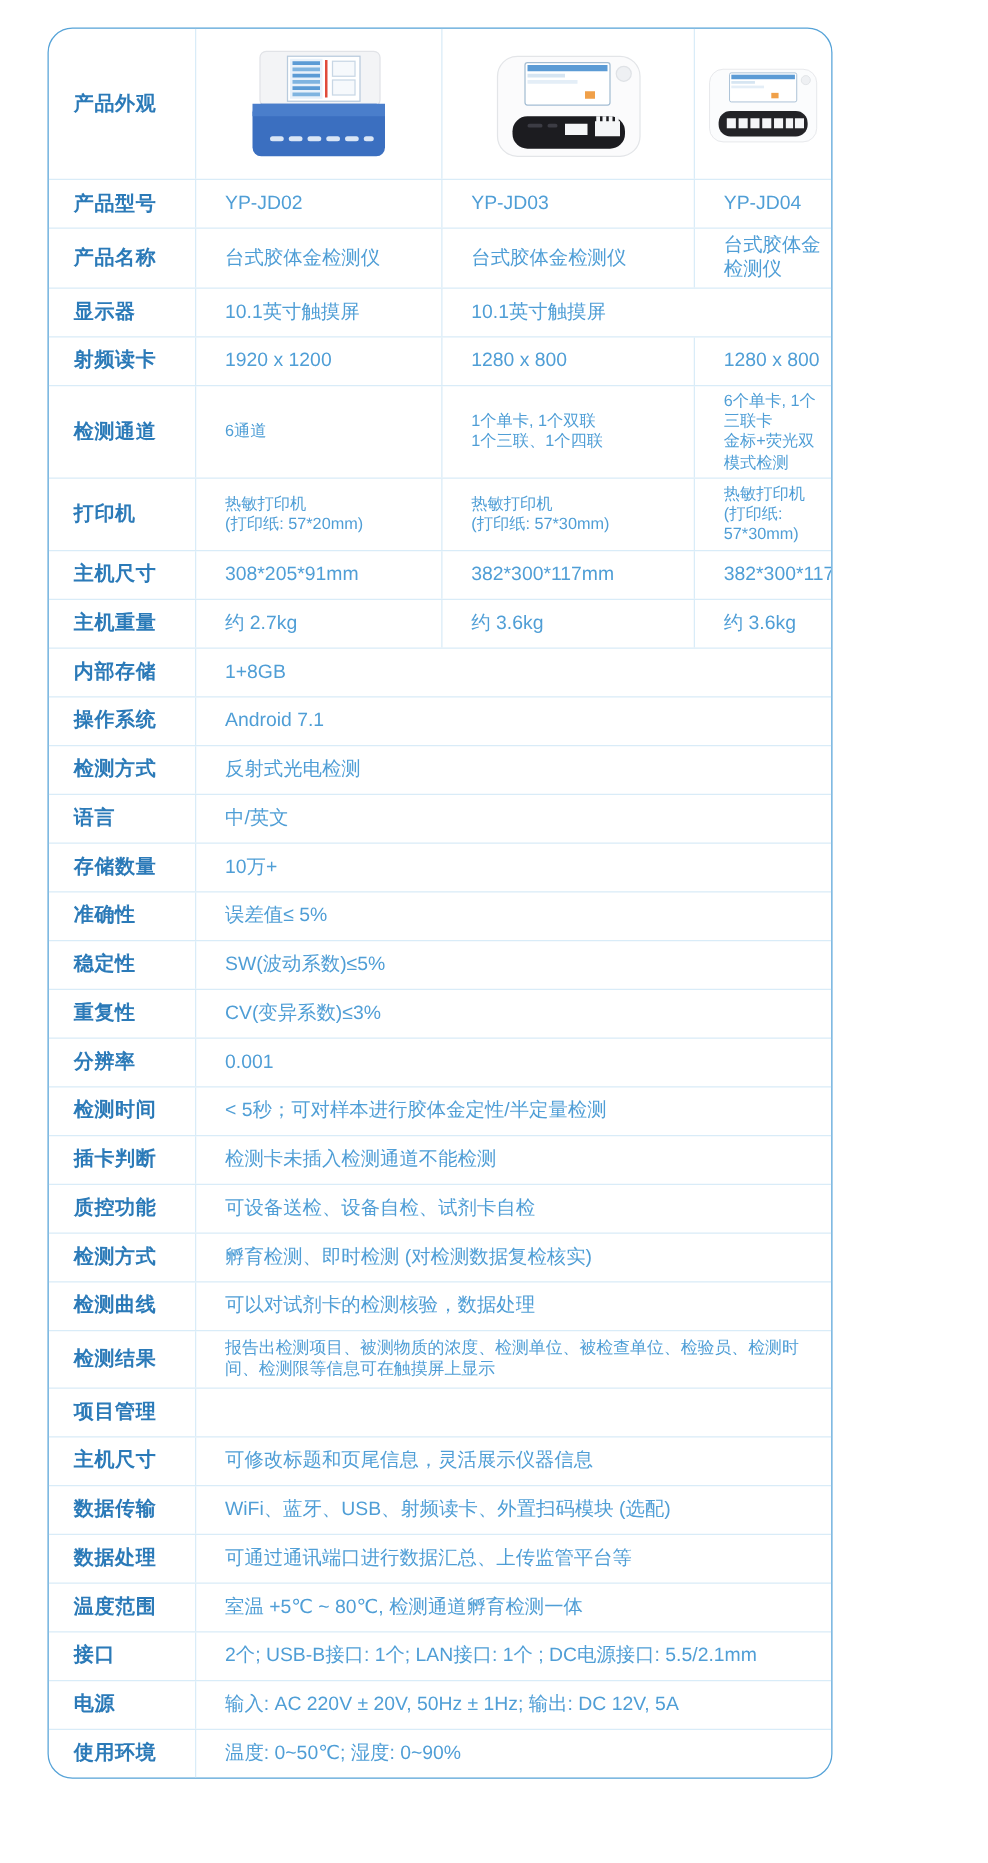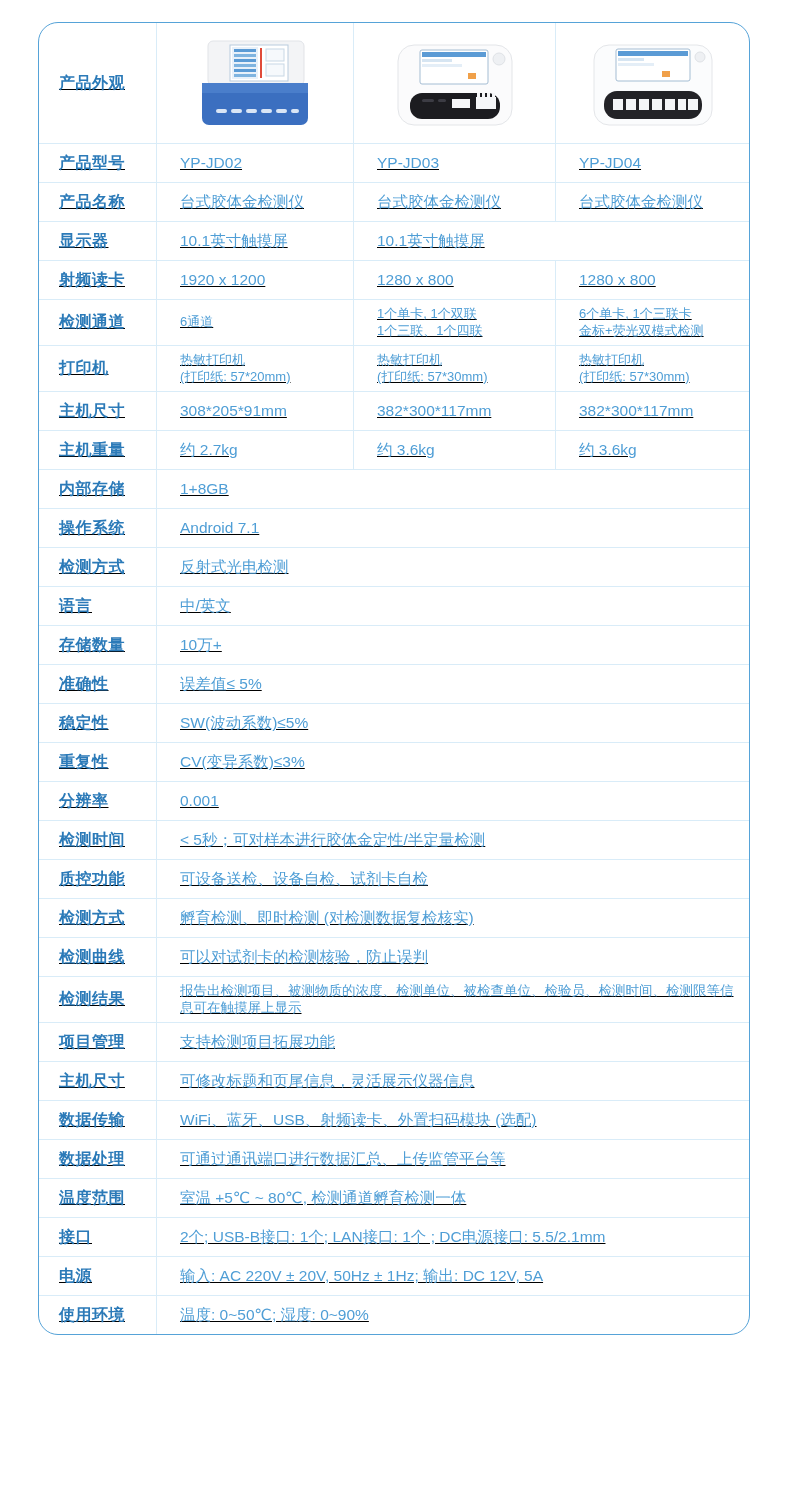--- a/index.html
+++ b/index.html
@@ -9,26 +9,25 @@
     --outer: #56a3d8;
     --bg: #ffffff;
   }
   * { margin: 0; padding: 0; box-sizing: border-box; }
   html, body { background: var(--bg); }
   body {
     width: 790px; height: 1490px; position: relative;
     font-family: "Liberation Sans", "DejaVu Sans", sans-serif;
   }
   .spec-table {
-    position: absolute; left: 38px; top: 22px; width: 712px;
+    position: absolute; left: 38px; top: 22px; width: 628px;
     border: 1px solid var(--outer);
     border-radius: 20px;
     overflow: hidden;
     background: #fff;
-    text-decoration: underline;
   }
   .row {
     display: grid;
     grid-template-columns: 118px 197px 202px 1fr;
     min-height: 39px;
   }
   .row + .row { border-top: 1px solid var(--grid); }
   .row-images { height: 120px; }
   .row-small { min-height: 46px; }
   .cell {
@@ -223,38 +222,41 @@
     </div>
     <div class="row">
       <div class="cell label-cell">分辨率</div>
       <div class="cell span-cell">0.001</div>
     </div>
     <div class="row">
       <div class="cell label-cell">检测时间</div>
       <div class="cell span-cell">&lt; 5秒；可对样本进行胶体金定性/半定量检测</div>
     </div>
     <div class="row">
+      <div class="cell label-cell">插卡判断</div>
+      <div class="cell span-cell">检测卡未插入检测通道不能检测</div>
+    </div>
+    <div class="row">
       <div class="cell label-cell">质控功能</div>
       <div class="cell span-cell">可设备送检、设备自检、试剂卡自检</div>
     </div>
     <div class="row">
       <div class="cell label-cell">检测方式</div>
       <div class="cell span-cell">孵育检测、即时检测 (对检测数据复检核实)</div>
     </div>
     <div class="row">
       <div class="cell label-cell">检测曲线</div>
-      <div class="cell span-cell">可以对试剂卡的检测核验，防止误判</div>
+      <div class="cell span-cell">可以对试剂卡的检测核验，数据处理</div>
     </div>
     <div class="row row-small">
       <div class="cell label-cell">检测结果</div>
       <div class="cell span-cell">报告出检测项目、被测物质的浓度、检测单位、被检查单位、检验员、检测时间、检测限等信息可在触摸屏上显示</div>
     </div>
     <div class="row">
       <div class="cell label-cell">项目管理</div>
-      <div class="cell span-cell">支持检测项目拓展功能</div>
     </div>
     <div class="row">
       <div class="cell label-cell">主机尺寸</div>
       <div class="cell span-cell">可修改标题和页尾信息，灵活展示仪器信息</div>
     </div>
     <div class="row">
       <div class="cell label-cell">数据传输</div>
       <div class="cell span-cell">WiFi、蓝牙、USB、射频读卡、外置扫码模块 (选配)</div>
     </div>
     <div class="row">

